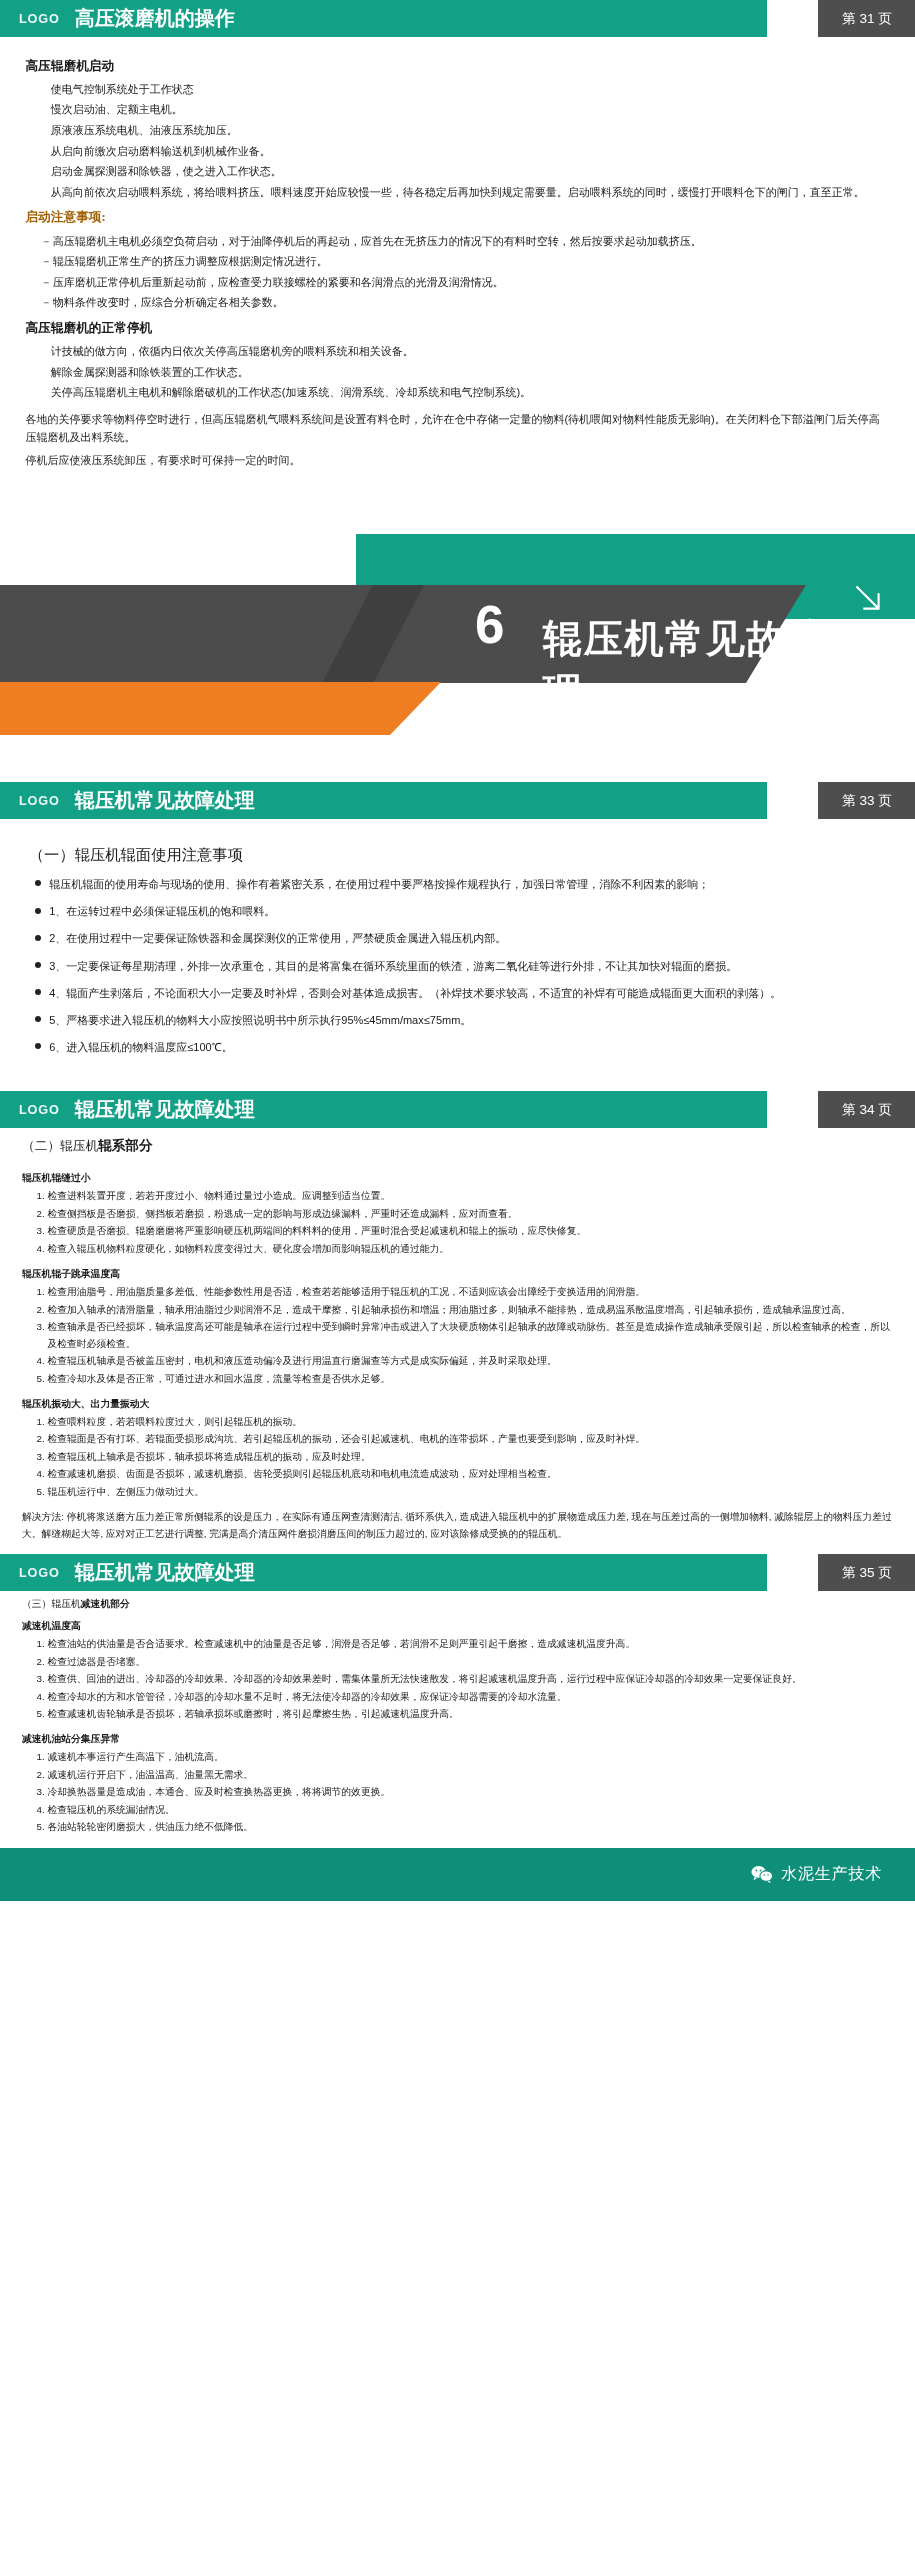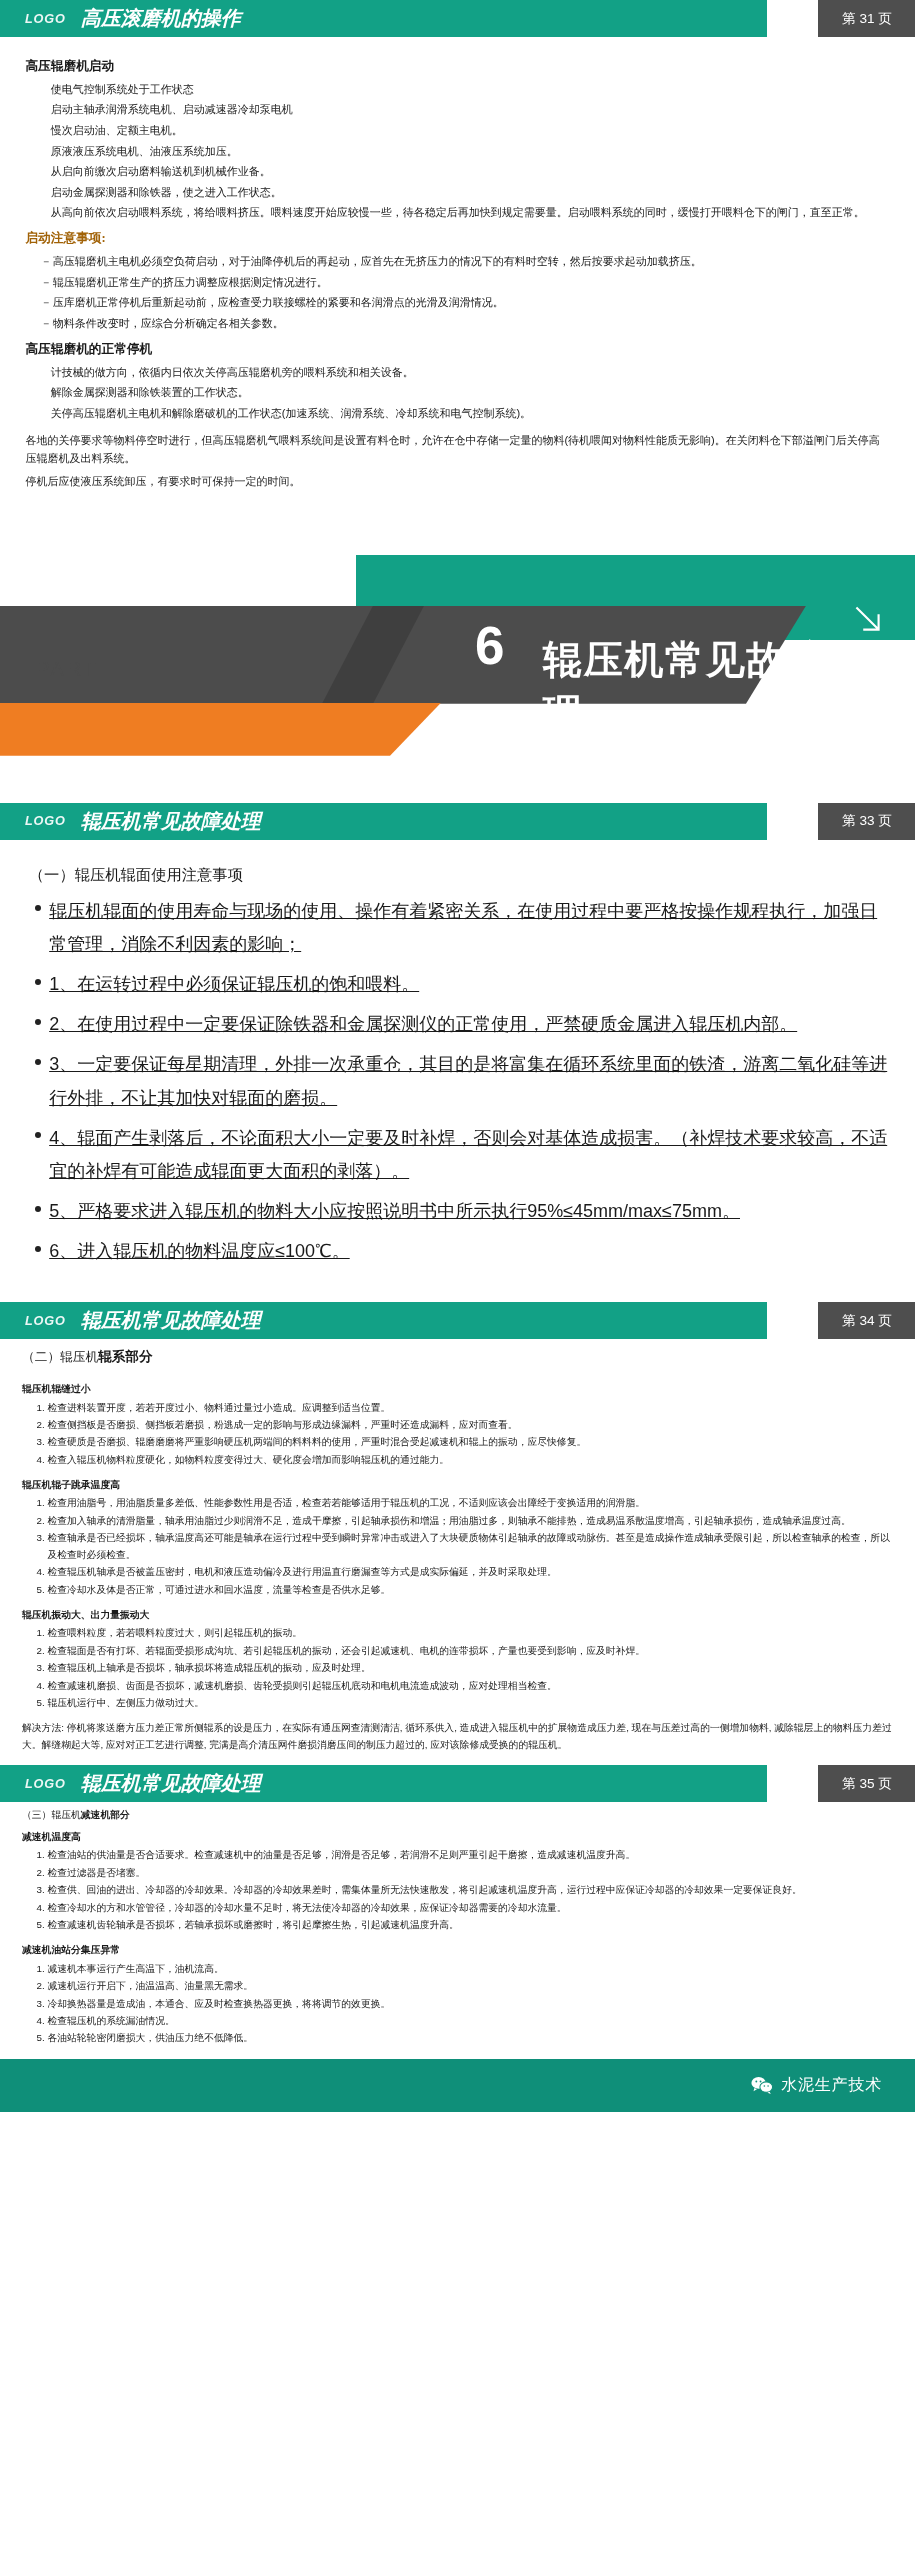--- a/index.html
+++ b/index.html
@@ -17,24 +17,23 @@
     position:relative;
     height:37px;
     display:flex;
     align-items:stretch;
   }
   .hdr-main {
     background:#12a186;
     color:#ffffff;
     display:flex;
     align-items:center;
-    padding:0 25px;
+    padding:0 19px;
     flex:0 0 767px;
     font-size:15.3px;
-    font-style:italic;
   }
   .hdr-logo {
     font-size:12.7px;
     letter-spacing:0.8px;
     opacity:.92;
     margin-right:15.3px;
     font-weight:bold;
   }
   .hdr-title { font-size:20px; font-weight:bold; }
   .hdr-gap { flex:1 1 auto; background:#ffffff; }
@@ -109,21 +108,21 @@
     position:absolute; left:475px; top:64px;
     color:#ffffff; font-size:53px; font-weight:bold; line-height:1;
   }
   .part-name {
     position:absolute; left:543px; top:78px;
     color:#ffffff; font-size:39px; font-weight:bold; letter-spacing:1.7px;
   }
 
   
   .sec-title { font-size:15.3px; margin:13.6px 0 8.5px 3.4px; }
-  .lvl-list { font-size:18px; line-height:1.85;text-decoration:underline; }
+  .lvl-list { font-size:11px; line-height:1.85; }
   .lvl-list li { margin:10.2px 0; }
 
   
   .dense { font-size:9.8px; line-height:1.7; padding:6.8px 22px 3.4px 22px; }
   .dense .grp { margin:5.1px 0 8.5px 0; }
   .dense .grp-title { font-weight:bold; margin-bottom:1.7px; }
   .dense ol { margin:1.7px 0; padding-left:25.4px; }
   .dense ol li { margin:0.8px 0; }
   .dense p { margin:1.7px 0; }
 
@@ -159,21 +158,20 @@
       <span class="hdr-title">高压滚磨机的操作</span>
     </div>
     <div class="hdr-gap"></div>
     <div class="hdr-page">第 31 页</div>
   </div>
 
   <div class="slide-body">
     <div class="bold-head">高压辊磨机启动</div>
     <div class="small indent1">
       <div class="p-line">使电气控制系统处于工作状态</div>
-      <div class="p-line">启动主轴承润滑系统电机、启动减速器冷却泵电机</div>
       <div class="p-line">慢次启动油、定额主电机。</div>
       <div class="p-line">原液液压系统电机、油液压系统加压。</div>
       <div class="p-line">从启向前缴次启动磨料输送机到机械作业备。</div>
       <div class="p-line">启动金属探测器和除铁器，使之进入工作状态。</div>
       <div class="p-line">从高向前依次启动喂料系统，将给喂料挤压。喂料速度开始应较慢一些，待各稳定后再加快到规定需要量。启动喂料系统的同时，缓慢打开喂料仓下的闸门，直至正常。</div>
     </div>
 
     <div class="bold-head red">启动注意事项:</div>
     <ul class="dash small">
       <li>高压辊磨机主电机必须空负荷启动，对于油降停机后的再起动，应首先在无挤压力的情况下的有料时空转，然后按要求起动加载挤压。</li>

